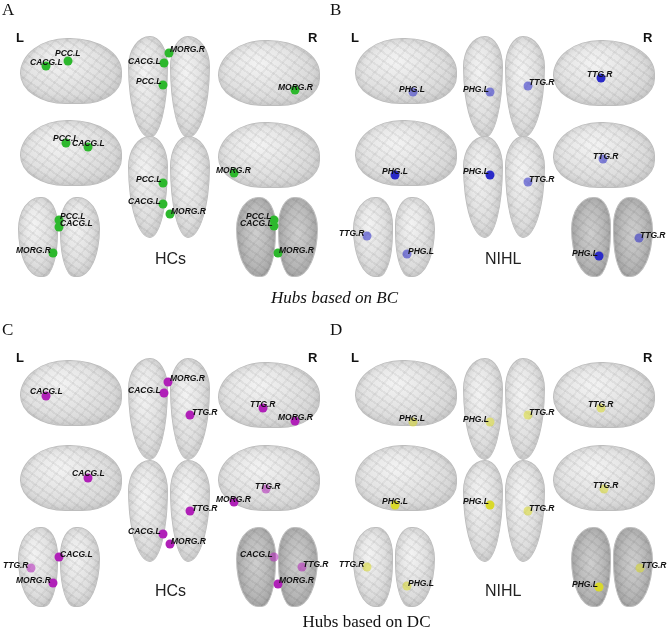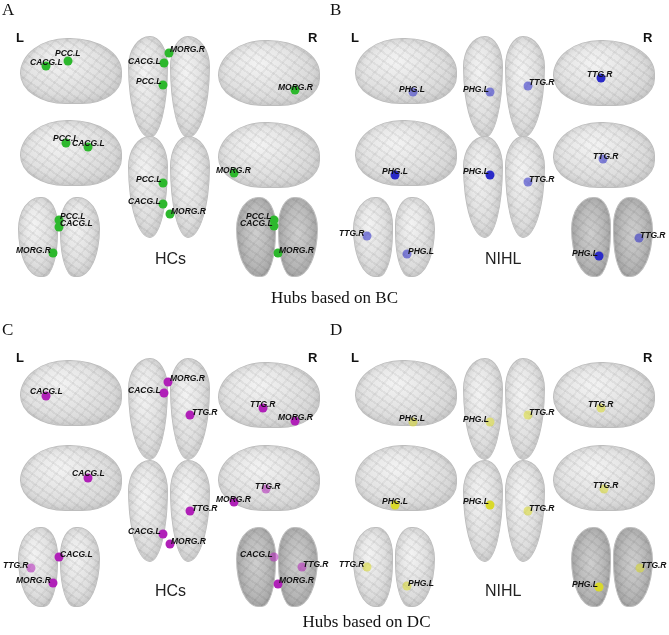--- a/index.html
+++ b/index.html
@@ -155,21 +155,21 @@
   <div class="cor-wrap dark" style="left:236px;top:197px;">
     <div class="brain cor-half"></div>
       <div class="brain cor-half right"></div>
   </div>
   <div class="node" style="left:264px;top:256px;background:#2a2ac8"></div>
   <div class="lbl" style="left:237px;top:248px">PHG.L</div>
   <div class="node faint" style="left:304px;top:238px;background:#2a2ac8"></div>
   <div class="lbl" style="left:305px;top:230px">TTG.R</div>
 </div>
 
-<div class="caption" style="top:288px;">Hubs based on BC</div>
+<div class="caption" style="top:288px;font-style:italic;">Hubs based on BC</div>
 
 <div class="panel" style="left:0;top:320px;">
   <div class="panel-letter">C</div>
   <div class="hemi hemi-l">L</div>
   <div class="hemi hemi-r">R</div>
 
   <div class="brain sag" style="left:20px;top:40px;"></div>
   <div class="node" style="left:46px;top:76px;background:#b020b8"></div>
   <div class="lbl" style="left:30px;top:66px">CACG.L</div>
 

